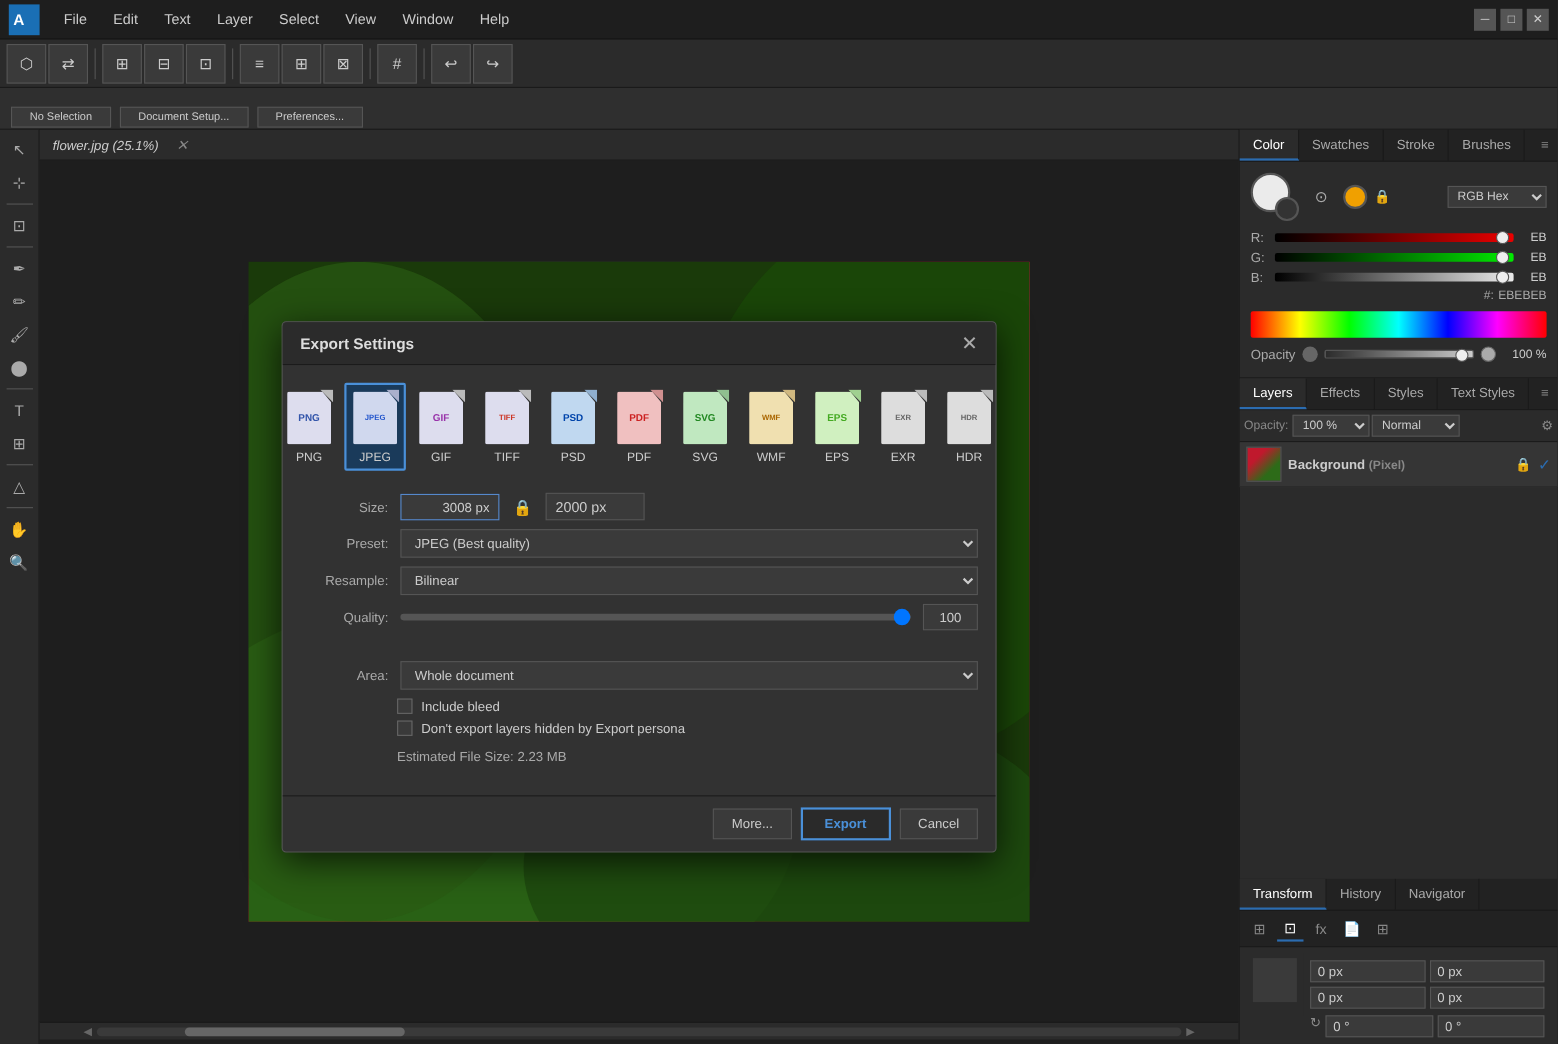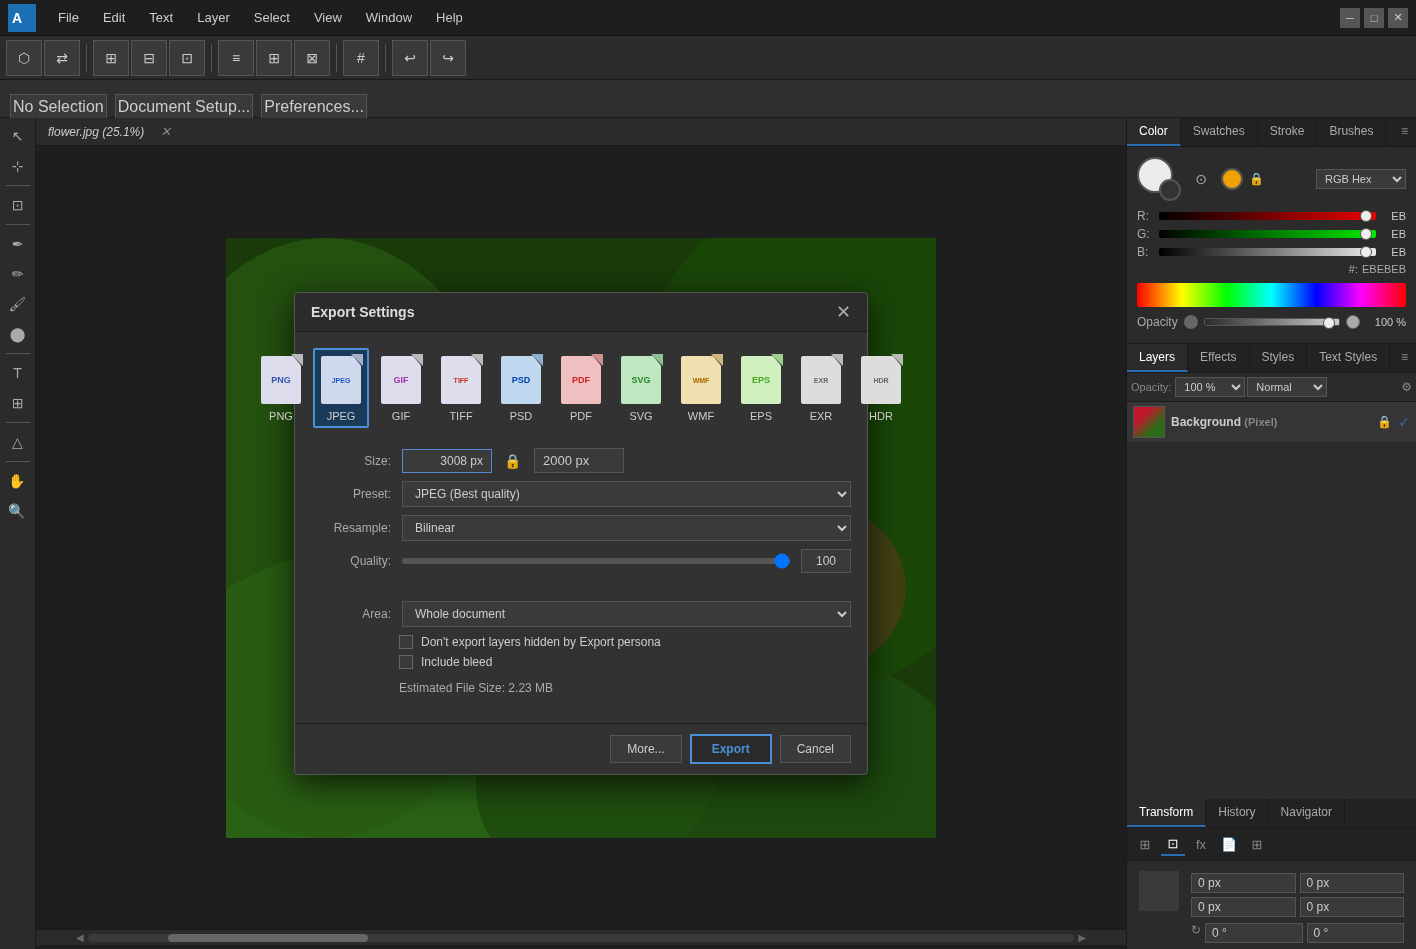--- a/index.html
+++ b/index.html
@@ -13,21 +13,21 @@
     .window-controls { margin-left: auto; display: flex; gap: 4px; }
     .win-btn { width: 20px; height: 20px; background: #555; border: none; color: #ccc; cursor: pointer; font-size: 11px; display: flex; align-items: center; justify-content: center; }
 
     
     .toolbar { background: #2b2b2b; height: 44px; display: flex; align-items: center; padding: 0 6px; border-bottom: 1px solid #1a1a1a; gap: 2px; }
     .tb-btn { width: 36px; height: 36px; background: #3a3a3a; border: 1px solid #555; color: #ccc; display: flex; align-items: center; justify-content: center; cursor: pointer; font-size: 14px; }
     .tb-separator { width: 1px; height: 28px; background: #555; margin: 0 4px; }
 
     
     .context-bar { background: #2f2f2f; height: 38px; display: flex; align-items: center; padding: 0 10px; gap: 8px; border-bottom: 1px solid #1a1a1a; }
-    .ctx-btn { background: #3a3a3a; border: 1px solid #555; color: #ccc; padding: 3px 2px; cursor: pointer; font-size: 16px; margin-top: 16px; }
+    .ctx-btn { background: #3a3a3a; border: 1px solid #555; color: #ccc; padding: 3px 16px; cursor: pointer; font-size: 10px; margin-top: 16px; }
 
     
     .main-area { display: flex; height: calc(949px - 36px - 44px - 38px); }
 
     
     .left-toolbar { width: 36px; background: #2b2b2b; border-right: 1px solid #1a1a1a; display: flex; flex-direction: column; align-items: center; padding: 4px 0; gap: 2px; }
     .lt-btn { width: 28px; height: 28px; display: flex; align-items: center; justify-content: center; cursor: pointer; color: #aaa; font-size: 14px; border-radius: 2px; }
     .lt-separator { width: 24px; height: 1px; background: #555; margin: 3px 0; }
 
     
@@ -93,21 +93,21 @@
     .transform-icon { width: 24px; height: 24px; display: flex; align-items: center; justify-content: center; color: #888; cursor: pointer; font-size: 13px; }
     .transform-icon.active { color: #fff; border-bottom: 2px solid #2b6cb0; }
     .transform-fields { display: grid; grid-template-columns: 1fr 1fr; gap: 4px; padding: 6px; background: #2b2b2b; }
     .tf-field { display: flex; flex-direction: column; gap: 2px; }
     .tf-input { background: #3a3a3a; border: 1px solid #555; color: #ccc; padding: 2px 6px; font-size: 12px; width: 100%; }
     .tf-icon { color: #888; font-size: 12px; }
     .layer-preview { width: 40px; height: 40px; background: #3a3a3a; margin: 4px 6px; }
 
     
     .dialog-overlay { position: absolute; top: 0; left: 0; right: 0; bottom: 0; display: flex; align-items: center; justify-content: center; z-index: 100; }
-    .dialog { background: #323232; border: 1px solid #555; border-radius: 4px; width: 574px; box-shadow: 0 8px 32px rgba(0,0,0,0.7); }
+    .dialog { background: #323232; border: 1px solid #555; border-radius: 4px; width: 650px; box-shadow: 0 8px 32px rgba(0,0,0,0.7); }
     .dialog-header { background: #2b2b2b; padding: 10px 16px; display: flex; align-items: center; justify-content: space-between; border-bottom: 1px solid #1a1a1a; border-radius: 4px 4px 0 0; }
     .dialog-title { font-size: 14px; color: #ddd; font-weight: bold; }
     .dialog-close { background: none; border: none; color: #aaa; cursor: pointer; font-size: 18px; line-height: 1; }
     .dialog-body { padding: 16px; }
 
     
     .format-row { display: flex; gap: 4px; margin-bottom: 20px; justify-content: center; }
     .format-item { display: flex; flex-direction: column; align-items: center; gap: 4px; cursor: pointer; padding: 4px; border-radius: 2px; }
     .format-item.selected { border: 2px solid #4a90d9; background: #1a3a5a; }
     .format-item:not(.selected) { border: 2px solid transparent; }
@@ -411,25 +411,25 @@
 
           <div class="form-row">
             <span class="form-label">Area:</span>
             <select class="form-select">
               <option>Whole document</option>
             </select>
           </div>
 
           <div class="checkbox-row">
             <div class="cb"></div>
-            <span>Don't export layers hidden by Export persona</span>
+            <span>Include bleed</span>
           </div>
           <div class="checkbox-row">
             <div class="cb"></div>
-            <span>Include bleed</span>
+            <span>Don't export layers hidden by Export persona</span>
           </div>
 
           <div class="file-size-row">
             <span>Estimated File Size: 2.23 MB</span>
           </div>
         </div>
 
         <div class="dialog-footer">
           <button class="btn-more">More...</button>
           <button class="btn-export">Export</button>

